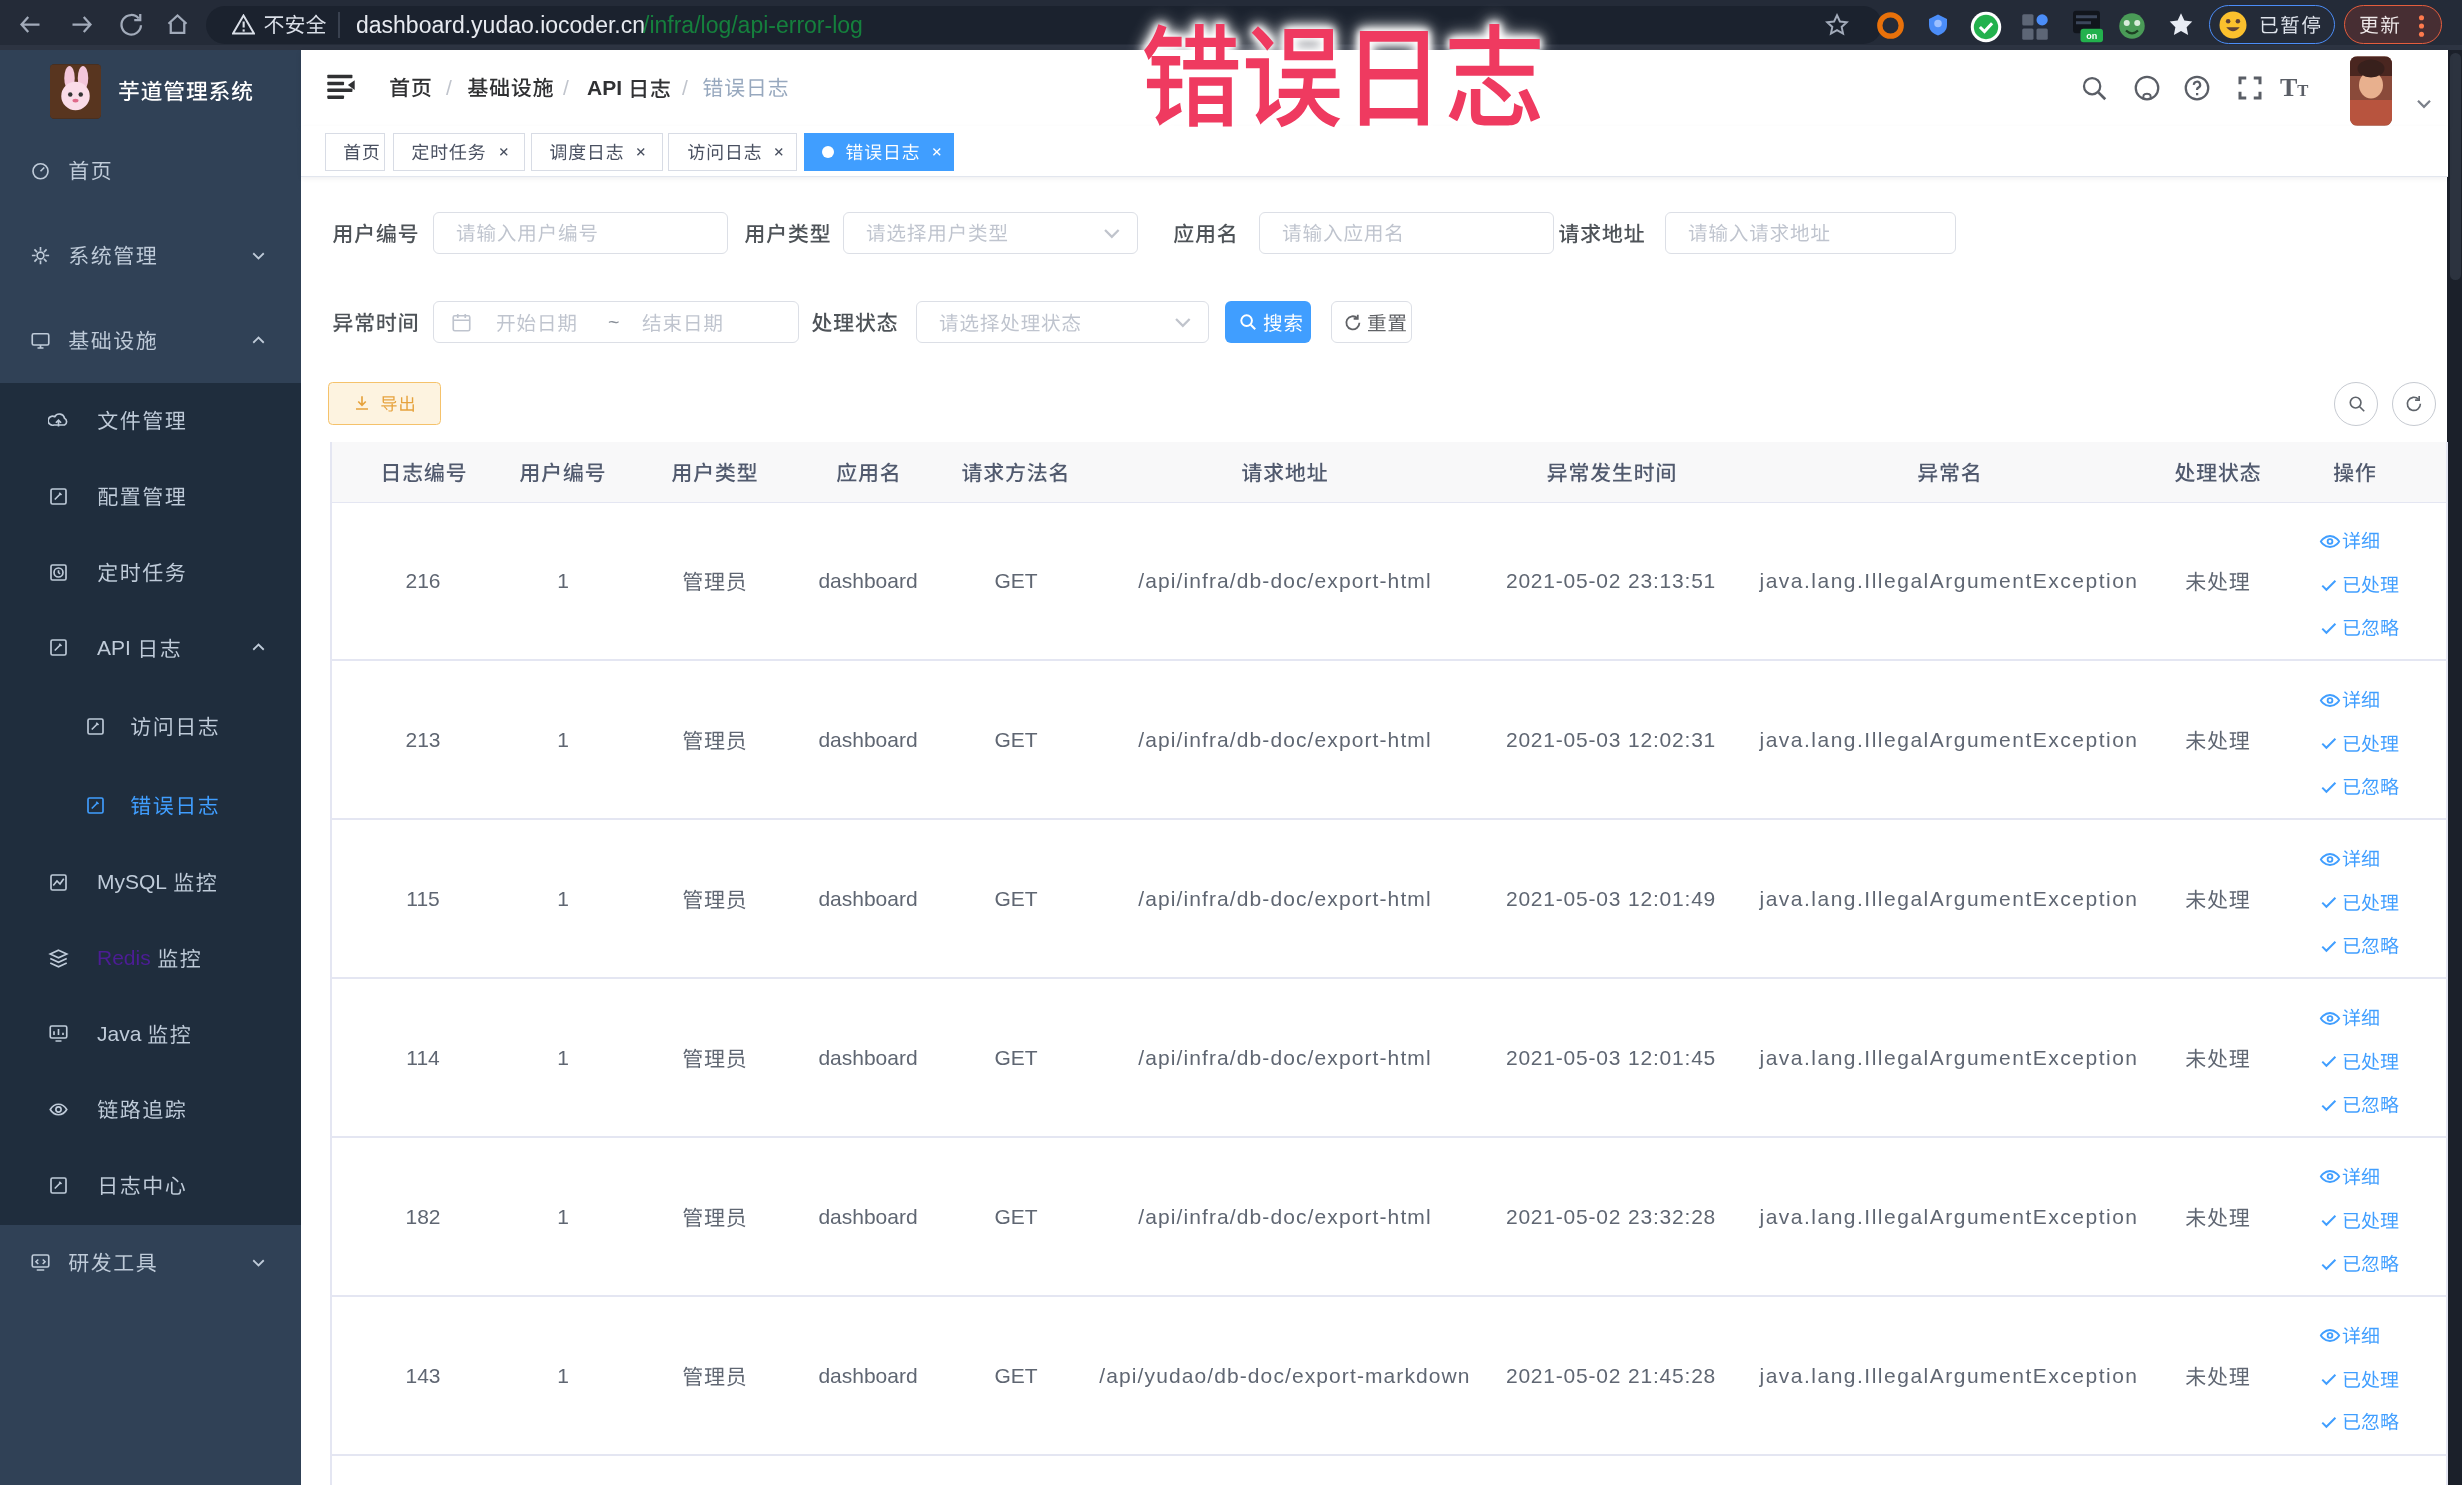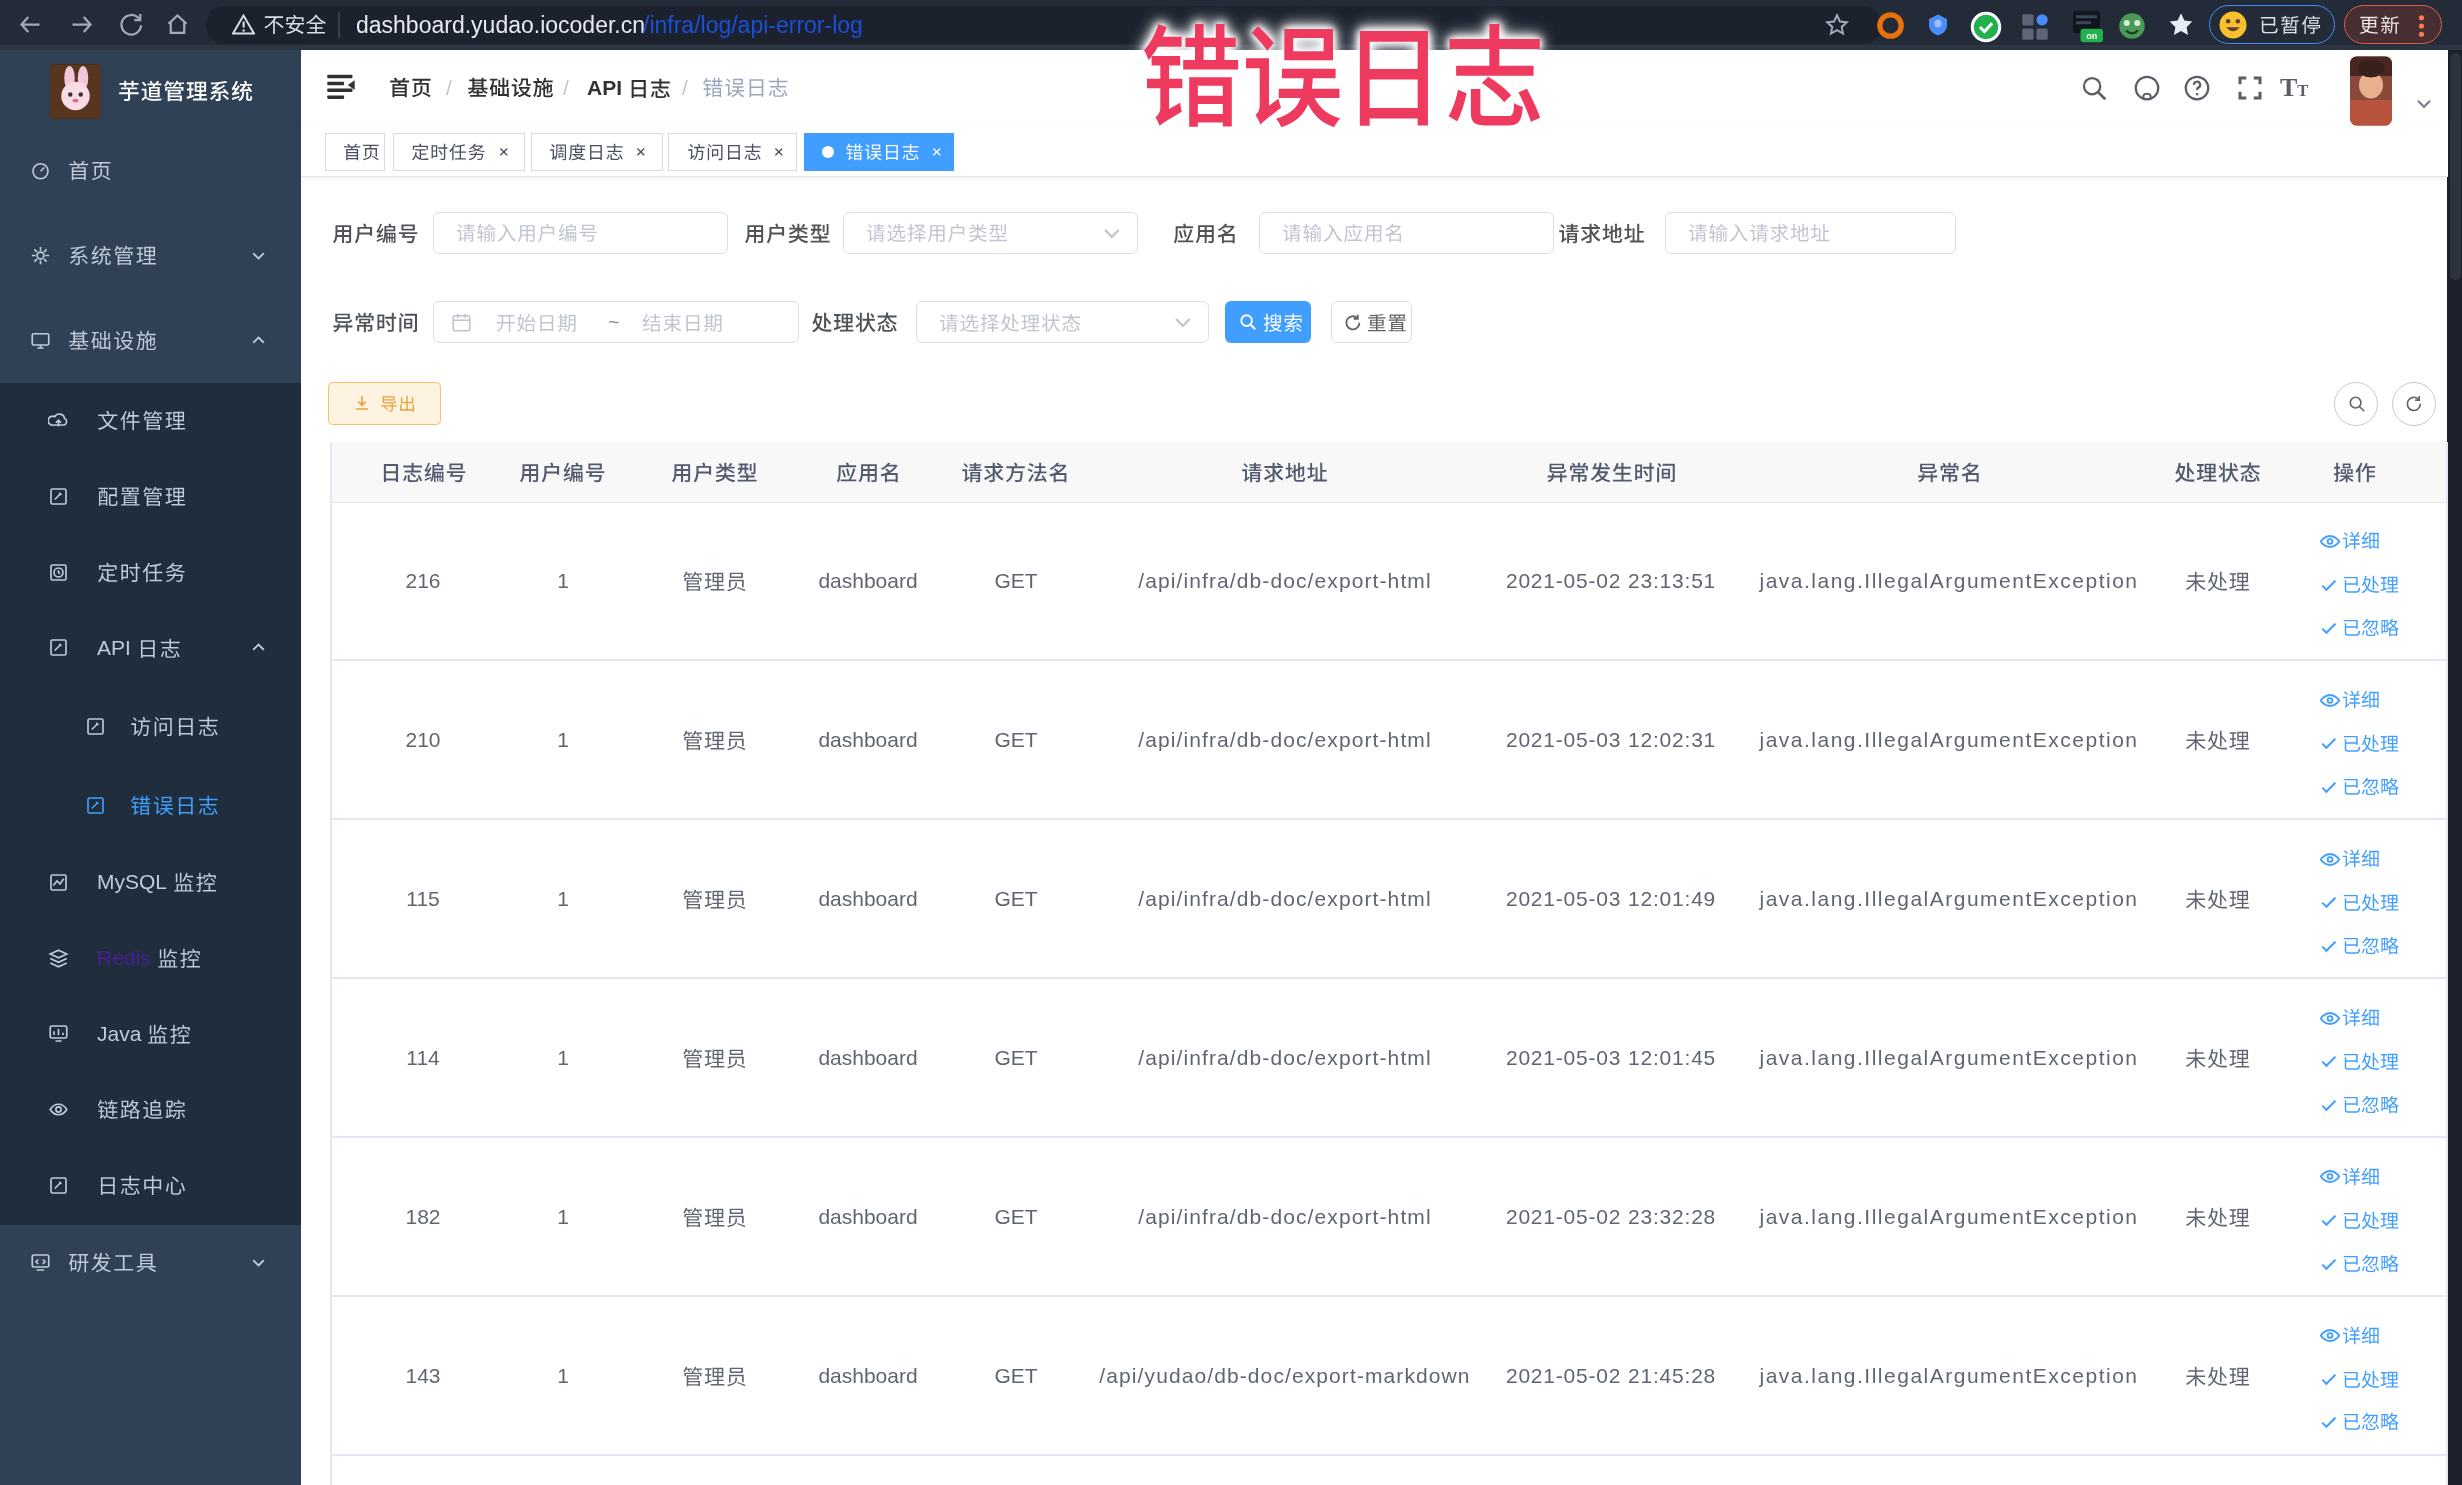--- a/index.html
+++ b/index.html
@@ -158,21 +158,21 @@
     </svg>
     <div style="position:absolute;left:263px;top:14.4px;line-height:0"><svg style="width:64px;height:21px;" viewBox="0 0 84 28">
         <g transform="translate(0,24.6) scale(0.028,-0.028)" fill="#dadfe8">
           <use href="#r4e0d" x="0"></use>
           <use href="#r5b89" x="1000"></use>
           <use href="#r5168" x="2000"></use>
         </g>
       </svg></div>
     <div style="position:absolute;left:338px;top:12px;width:1.5px;height:26px;background:#39414f"></div>
     <div style="position:absolute;left:356px;top:25px;font:400 23px 'Liberation Sans',sans-serif;color:#e7eaf0;white-space:nowrap;transform:translate(0,-50%);">dashboard.yudao.iocoder.cn</div>
-    <div style="position:absolute;left:643px;top:25px;font:400 23px 'Liberation Sans',sans-serif;color:#1d4ed8;white-space:nowrap;transform:translate(0,-50%);">/infra/log/api-error-log</div>
+    <div style="position:absolute;left:643px;top:25px;font:400 23px 'Liberation Sans',sans-serif;color:#15803d;white-space:nowrap;transform:translate(0,-50%);">/infra/log/api-error-log</div>
     <svg style="position:absolute;left:1824px;top:12px" width="26" height="26" viewBox="0 0 24 24" fill="none" stroke="#a2abba" stroke-width="1.8">
       <path d="M12 3l2.7 5.8 6.3.7-4.7 4.3 1.3 6.2-5.6-3.2-5.6 3.2 1.3-6.2L3 9.5l6.3-.7z"></path>
     </svg>
     <svg style="position:absolute;left:1876px;top:10.6px" width="29" height="29" viewBox="0 0 38 38">
       <circle cx="19" cy="19" r="14" fill="none" stroke="#e8710a" stroke-width="7"></circle>
     </svg>
     <svg style="position:absolute;left:1926px;top:13px" width="24" height="24" viewBox="0 0 32 32">
       <path d="M16 2l12 6v8c0 8-6 12-12 14C10 28 4 24 4 16V8z" fill="#4b8df8"></path>
       <circle cx="16" cy="14" r="5" fill="#9cc0ff"></circle>
     </svg>
@@ -876,21 +876,21 @@
       <path d="M4 13l5 5L20 7"></path>
     </svg>
     <div style="position:absolute;left:2342px;top:618px;line-height:0"><svg style="width:57px;height:19px;" viewBox="0 0 75 25">
         <g transform="translate(0,22.0) scale(0.025,-0.025)" fill="#409eff">
           <use href="#r5df2" x="0"></use>
           <use href="#r5ffd" x="1000"></use>
           <use href="#r7565" x="2000"></use>
         </g>
       </svg></div>
     <div style="position:absolute;left:332px;top:818px;width:2114px;height:1.5px;background:#e4e6f2"></div>
-    <div style="position:absolute;left:423px;top:740px;font:400 21px 'Liberation Sans',sans-serif;color:#5f6672;white-space:nowrap;transform:translate(-50%,-50%);">210</div>
+    <div style="position:absolute;left:423px;top:740px;font:400 21px 'Liberation Sans',sans-serif;color:#5f6672;white-space:nowrap;transform:translate(-50%,-50%);">213</div>
     <div style="position:absolute;left:563px;top:740px;font:400 21px 'Liberation Sans',sans-serif;color:#5f6672;white-space:nowrap;transform:translate(-50%,-50%);">1</div>
     <div style="position:absolute;left:682px;top:730px;line-height:0"><svg style="width:65px;height:21px;" viewBox="0 0 86 28">
         <g transform="translate(0,24.6) scale(0.028,-0.028)" fill="#5f6672">
           <use href="#r7ba1" x="0"></use>
           <use href="#r7406" x="1036"></use>
           <use href="#r5458" x="2071"></use>
         </g>
       </svg></div>
     <div style="position:absolute;left:868px;top:740px;font:400 21px 'Liberation Sans',sans-serif;color:#5f6672;white-space:nowrap;transform:translate(-50%,-50%);">dashboard</div>
     <div style="position:absolute;left:1016px;top:740px;font:400 21px 'Liberation Sans',sans-serif;color:#5f6672;white-space:nowrap;transform:translate(-50%,-50%);">GET</div>

